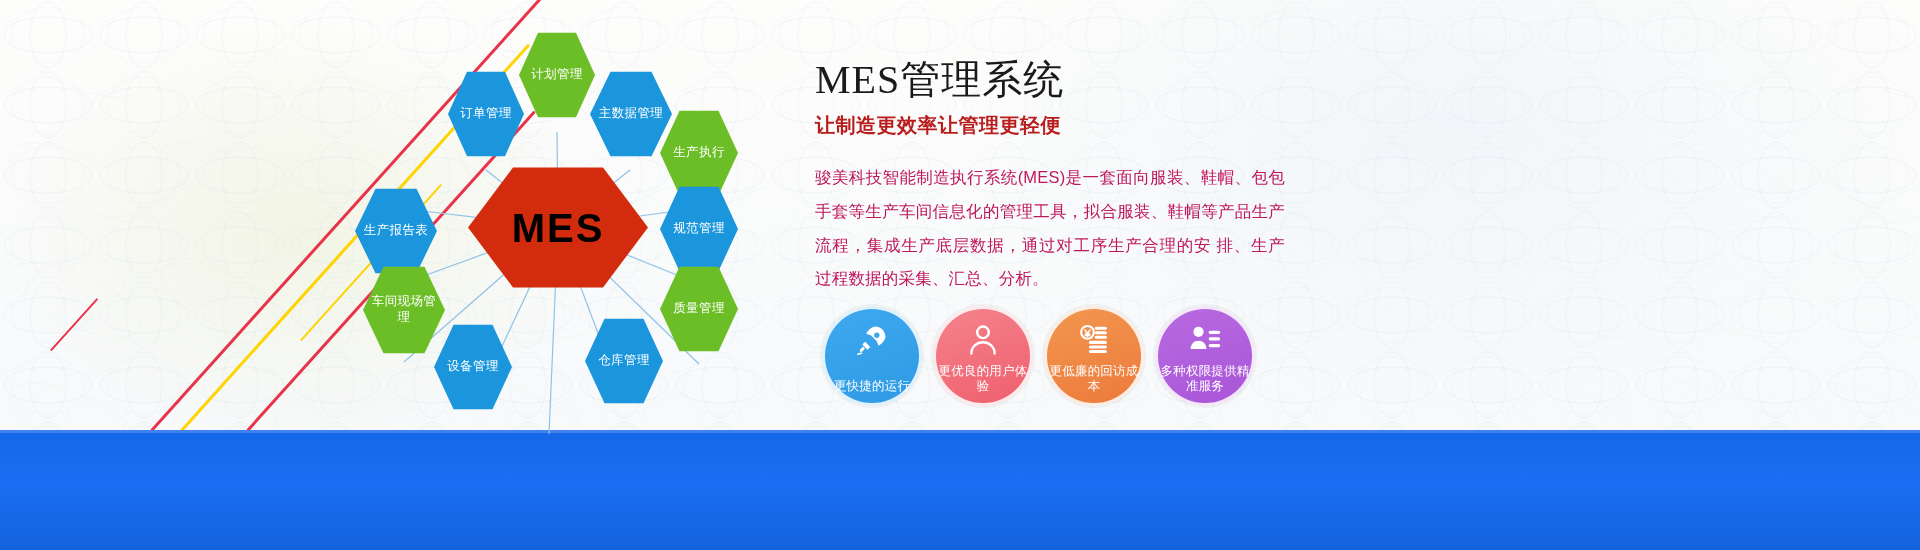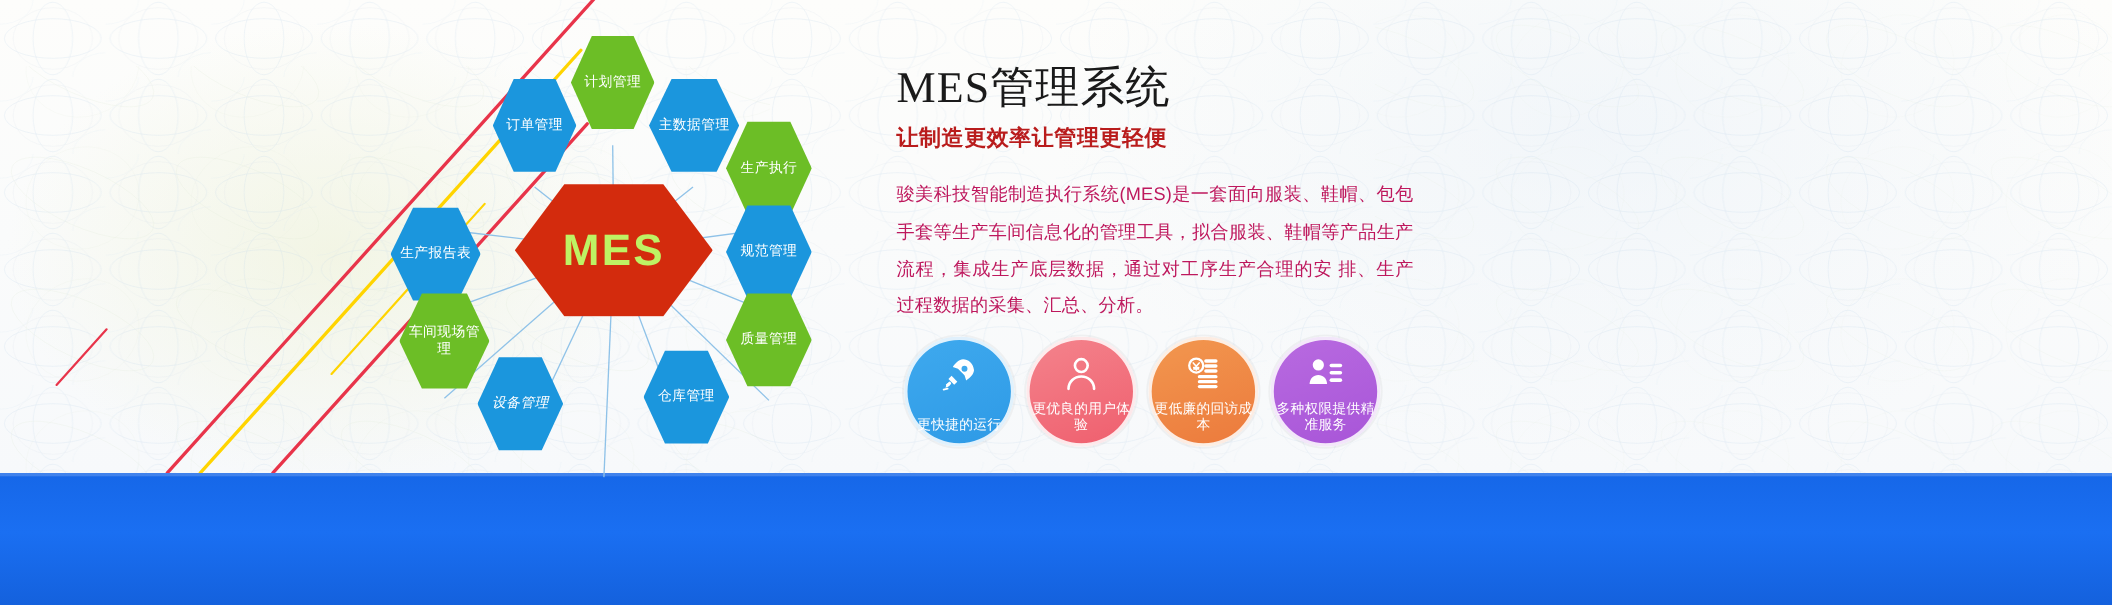--- a/index.html
+++ b/index.html
@@ -45,21 +45,21 @@
     display:flex;align-items:center;justify-content:center;
     text-align:center;color:#ffffff;
     font-size:12.5px;line-height:1.25;letter-spacing:.4px;
     -webkit-clip-path:polygon(25% 2%,75% 2%,100% 50%,75% 98%,25% 98%,0% 50%);
     clip-path:polygon(25% 2%,75% 2%,100% 50%,75% 98%,25% 98%,0% 50%);
     box-sizing:border-box;padding:2px 4px;
   }
   .hex.blue{background:#1b96dd;}
   .hex.green{background:#6cbe26;}
   .hex.core{
-    background:#d32b0d;color:#bef264;font-size:40px;font-weight:bold;letter-spacing:2px;
+    background:#d32b0d;color:#000000;font-size:40px;font-weight:bold;letter-spacing:2px;
   }
   
   #copy{position:absolute;left:815px;top:58px;width:470px;}
   #copy h1{
     margin:0;font-family:"Liberation Serif","DejaVu Serif",serif;
     font-size:40px;font-weight:normal;color:#1a1a1a;letter-spacing:1px;line-height:1.1;
   }
   #copy h2{
     margin:10px 0 0 0;font-size:20px;font-weight:bold;color:#b91c1c;letter-spacing:.5px;
   }
@@ -138,21 +138,21 @@
     </svg>
 
   <div class="hex green" style="left: 189px; top: 17px; width: 76px; height: 88px;">计划管理</div>
       <div class="hex blue" style="left: 118px; top: 56px; width: 76px; height: 88px;">订单管理</div>
       <div class="hex blue" style="left: 260px; top: 56px; width: 82px; height: 88px;">主数据管理</div>
       <div class="hex green" style="left: 330px; top: 95px; width: 78px; height: 88px;">生产执行</div>
       <div class="hex blue" style="left: 25px; top: 173px; width: 82px; height: 88px;">生产报告表</div>
       <div class="hex blue" style="left: 330px; top: 171px; width: 78px; height: 88px;">规范管理</div>
       <div class="hex green" style="left: 33px; top: 251px; width: 82px; height: 90px;">车间现场管理</div>
       <div class="hex green" style="left: 330px; top: 251px; width: 78px; height: 88px;">质量管理</div>
-      <div class="hex blue" style="left: 104px; top: 309px; width: 78px; height: 88px; font-style: italic;">设备管理</div>
+      <div class="hex blue" style="left: 104px; top: 309px; width: 78px; height: 88px;">设备管理</div>
       <div class="hex blue" style="left: 255px; top: 303px; width: 78px; height: 88px;">仓库管理</div>
       <div class="hex core" style="left: 138px; top: 151px; width: 180px; height: 125px; background: rgb(211, 43, 13);">MES</div>
     </div>
 
   <div id="copy">
     <h1>MES管理系统</h1>
     <h2>让制造更效率让管理更轻便</h2>
     <p>骏美科技智能制造执行系统(MES)是一套面向服装、鞋帽、包包手套等生产车间信息化的管理工具，拟合服装、鞋帽等产品生产流程，集成生产底层数据，通过对工序生产合理的安 排、生产过程数据的采集、汇总、分析。</p>
   </div>
 

